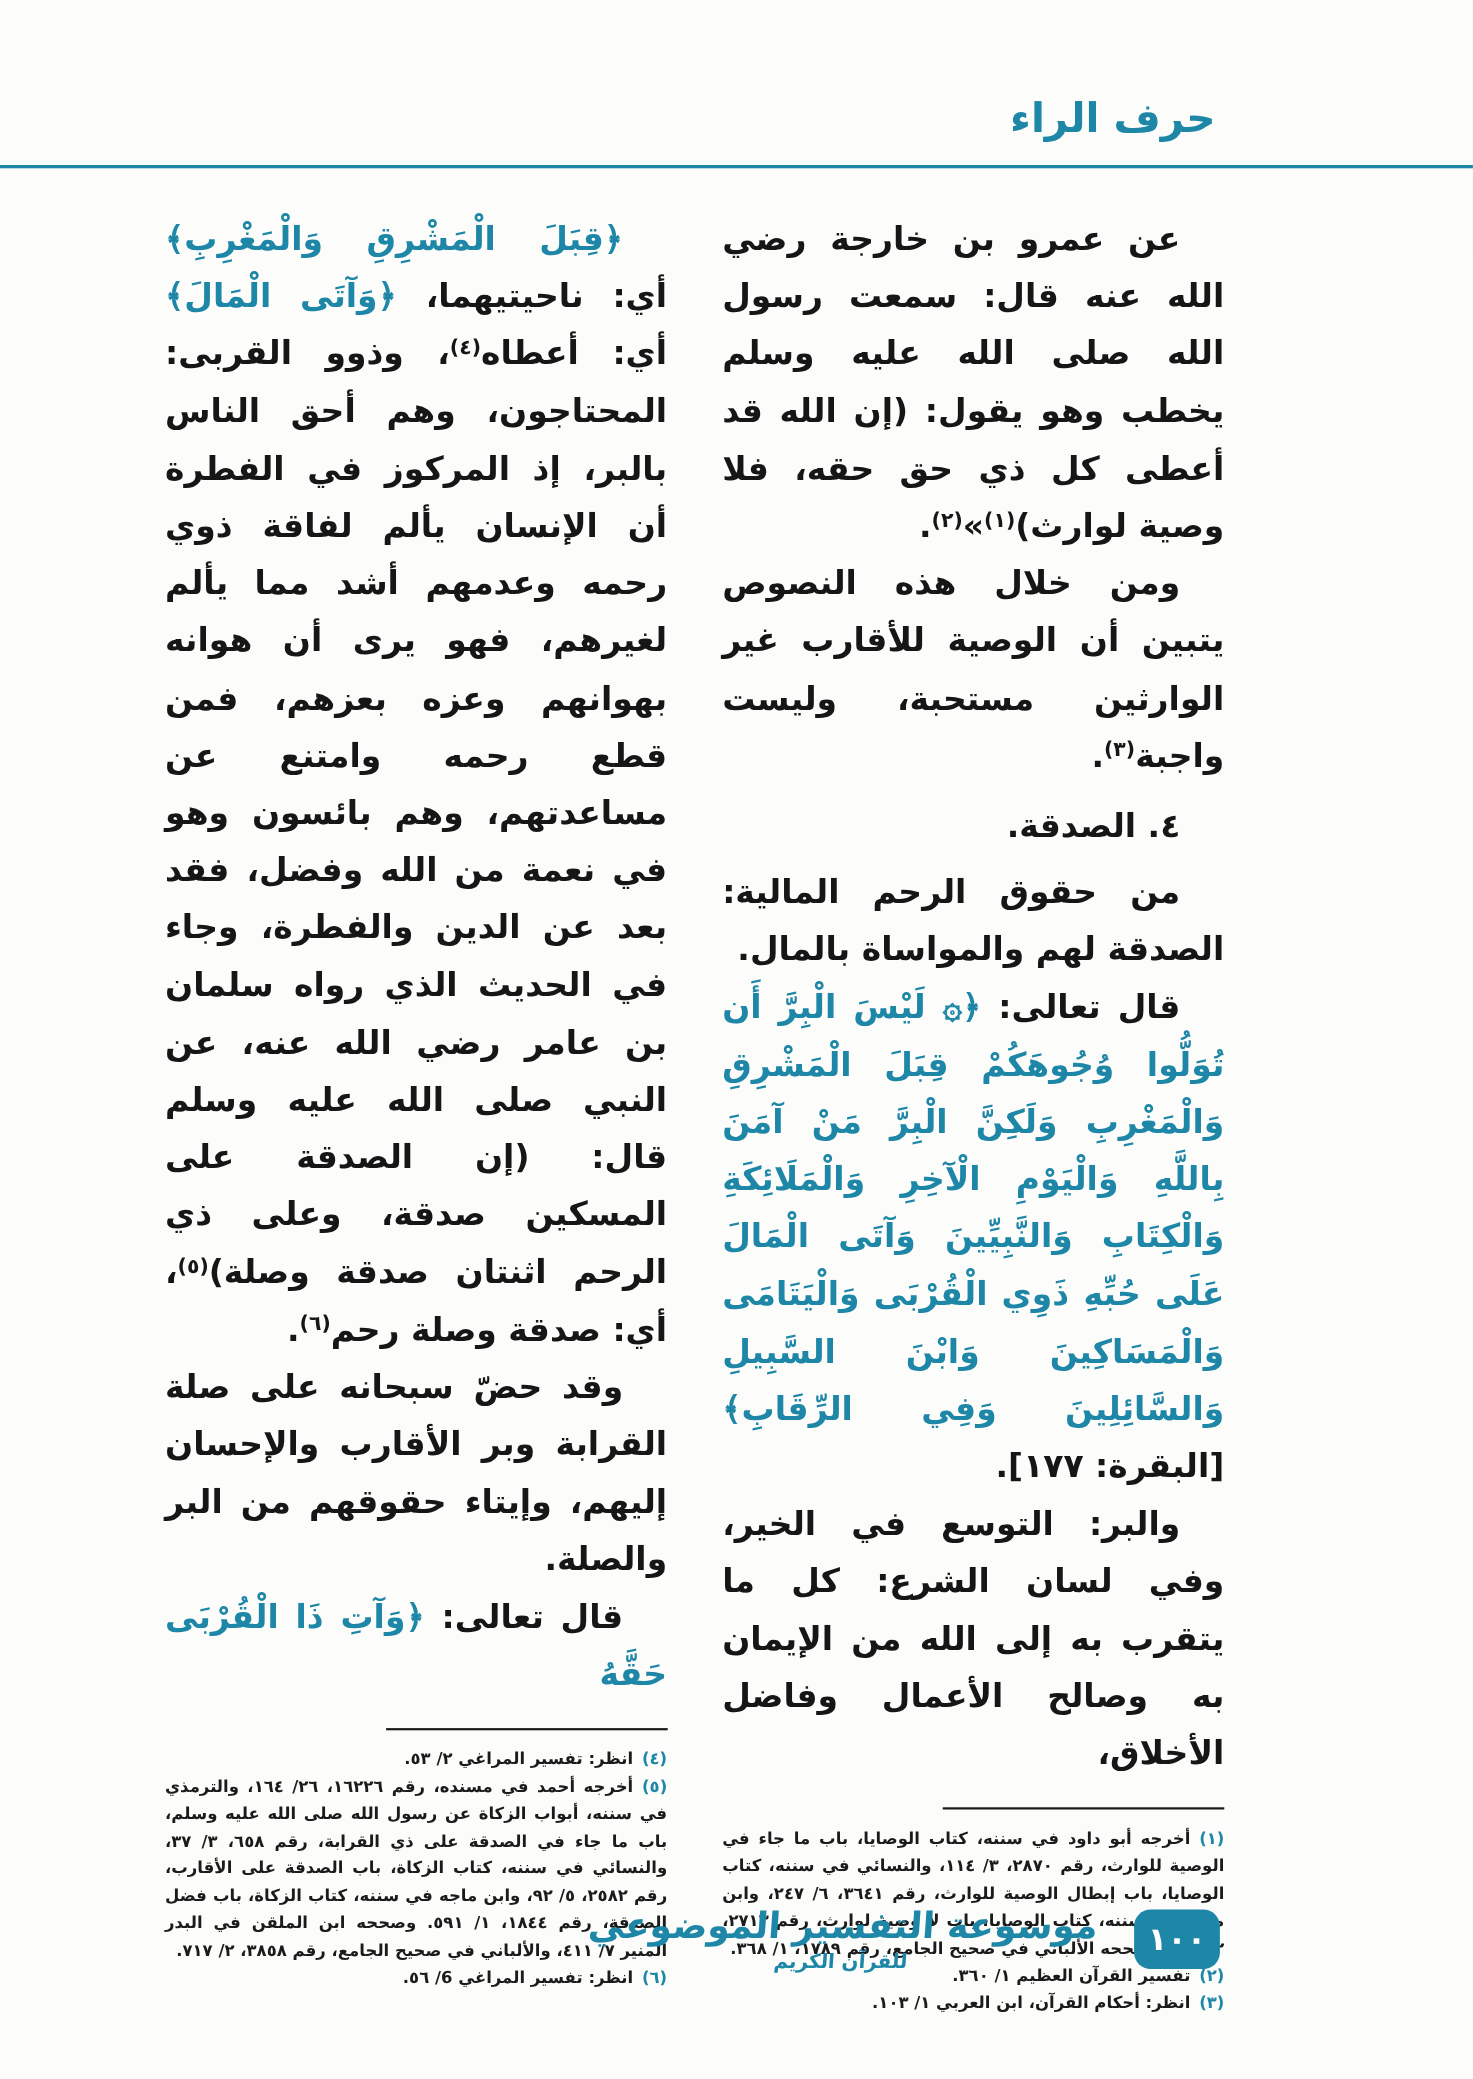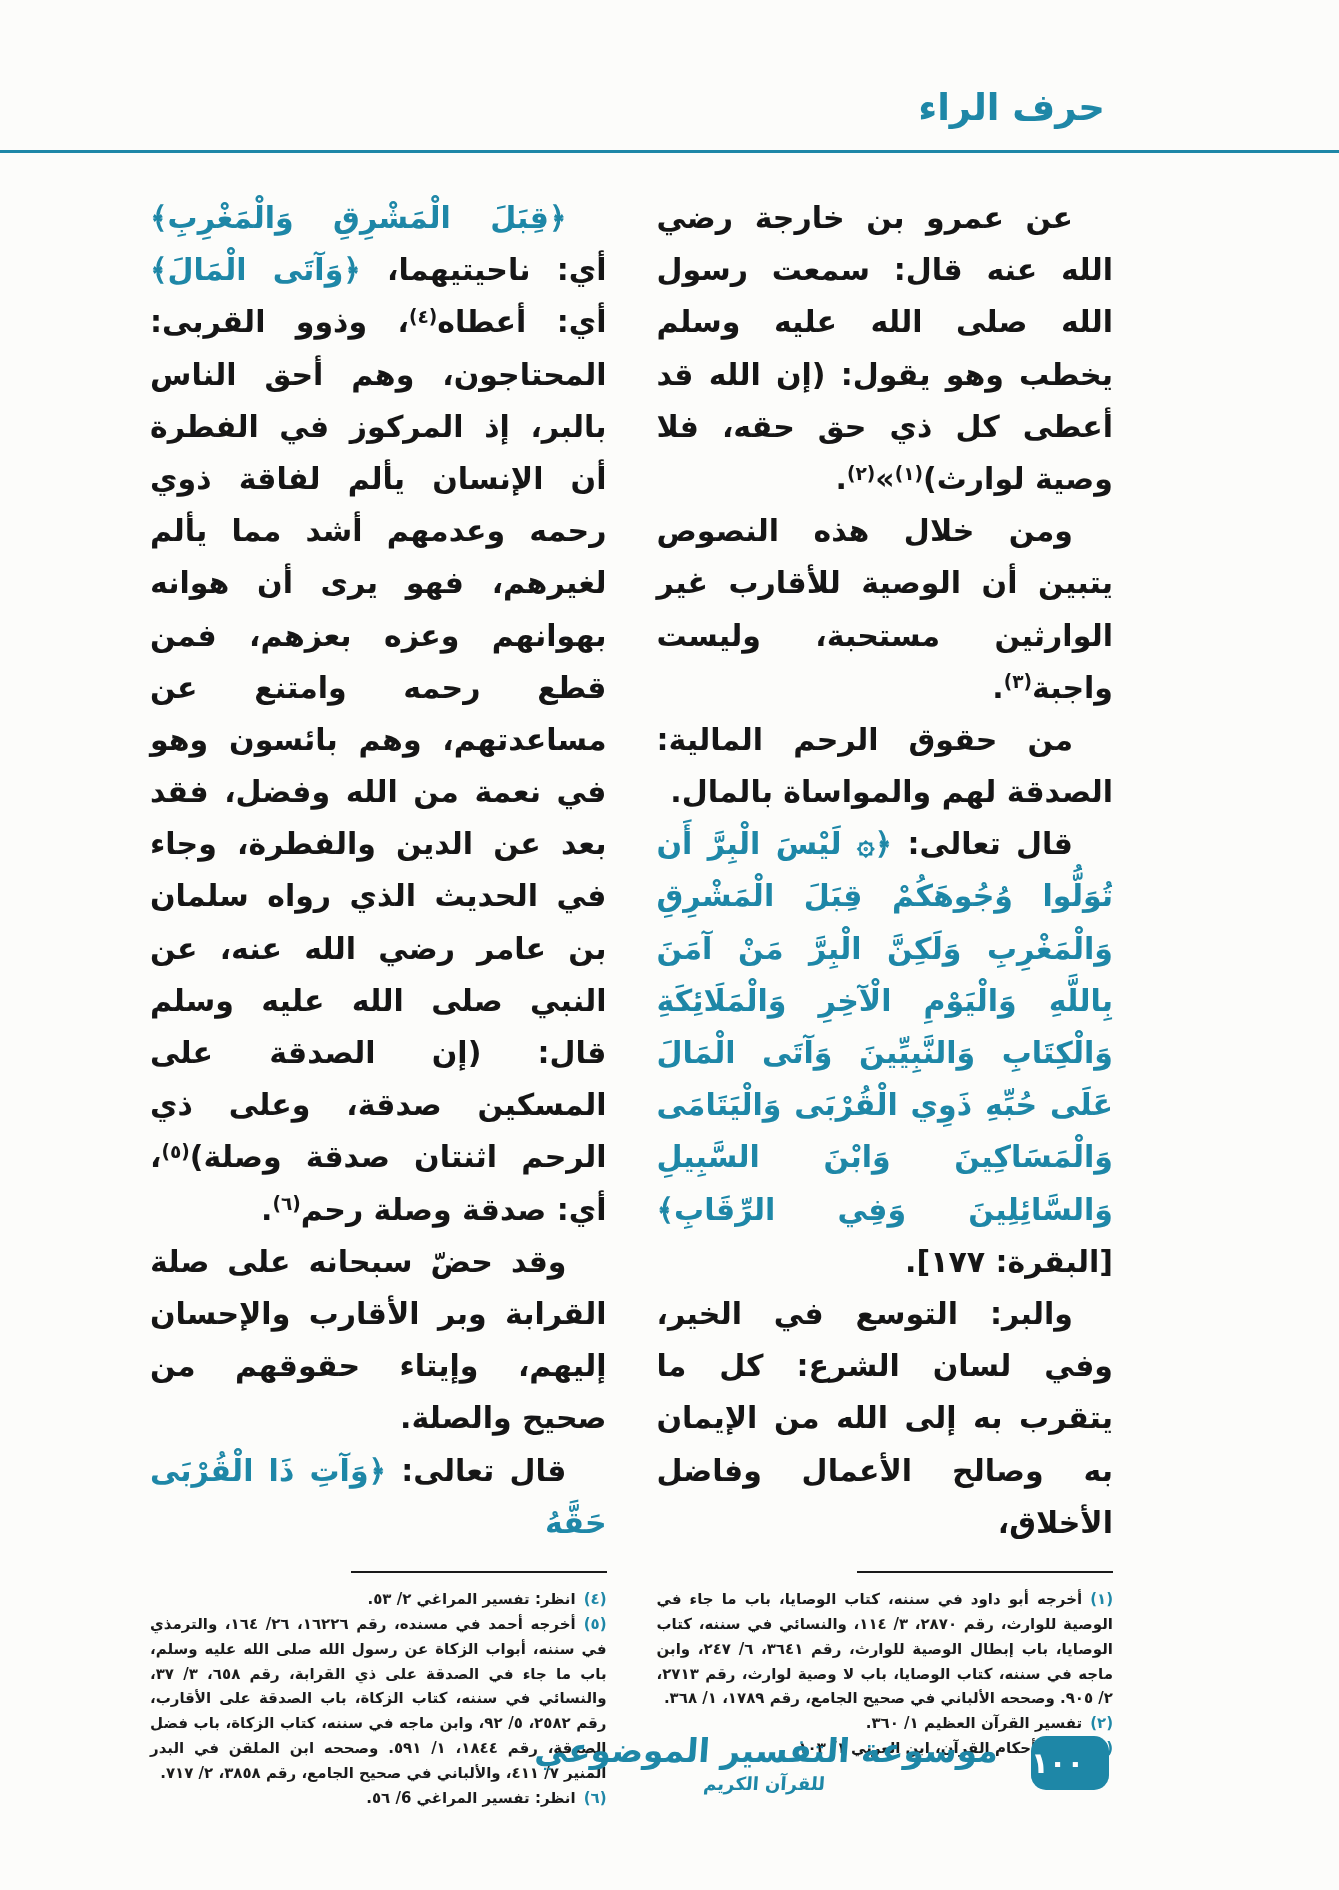--- a/index.html
+++ b/index.html
@@ -50,21 +50,21 @@
   }
   .fn-num { color:var(--accent,#1e87a7); margin-left:8px; }
   .page-footer {
     position:absolute; bottom:96px; right:230px;
     display:flex; flex-direction:row; align-items:center; gap:34px;
   }
   .page-number-badge {
     width:78px; height:54px;
     background:var(--accent,#1e87a7);
     border-radius:15px;
-    display:flex; align-items:center; justify-content:flex-end;
+    display:flex; align-items:center; justify-content:center;
     color:#ffffff; font-size:29px; font-weight:bold;
   }
   .publisher-logo {
     text-align:center; color:var(--accent,#1e87a7);
     transform:skewX(-4deg);
   }
   .logo-line1 { font-size:33px; font-weight:bold; letter-spacing:1px; }
   .logo-line2 { font-size:18px; font-weight:bold; margin-top:3px; letter-spacing:2px; }
 </style>
 </head>
@@ -75,33 +75,34 @@
   <header class="page-header">
     <h1 class="chapter-title">حرف الراء</h1>
   </header>
 
   <div class="header-rule"></div>
 
   <main class="content">
     <section class="column" id="col-right">
         <p class="para"><span class="run-n">عن عمرو بن خارجة رضي الله عنه قال: سمعت رسول الله صلى الله عليه وسلم يخطب وهو يقول: (إن الله قد أعطى كل ذي حق حقه، فلا وصية لوارث)</span><span class="run-m">(١)</span><span class="run-n">»</span><span class="run-m">(٢)</span><span class="run-n">.</span></p>
         <p class="para"><span class="run-n">ومن خلال هذه النصوص يتبين أن الوصية للأقارب غير الوارثين مستحبة، وليست واجبة</span><span class="run-m">(٣)</span><span class="run-n">.</span></p>
+        <p class="para heading"><span class="run-n">٤. الصدقة.</span></p>
         <p class="para"><span class="run-n">من حقوق الرحم المالية: الصدقة لهم والمواساة بالمال.</span></p>
         <p class="para"><span class="run-n">قال تعالى: </span><span class="run-q">﴿۞ لَيْسَ الْبِرَّ أَن تُوَلُّوا وُجُوهَكُمْ قِبَلَ الْمَشْرِقِ وَالْمَغْرِبِ وَلَكِنَّ الْبِرَّ مَنْ آمَنَ بِاللَّهِ وَالْيَوْمِ الْآخِرِ وَالْمَلَائِكَةِ وَالْكِتَابِ وَالنَّبِيِّينَ وَآتَى الْمَالَ عَلَى حُبِّهِ ذَوِي الْقُرْبَى وَالْيَتَامَى وَالْمَسَاكِينَ وَابْنَ السَّبِيلِ وَالسَّائِلِينَ وَفِي الرِّقَابِ﴾</span><span class="run-n"> [البقرة: ١٧٧].</span></p>
         <p class="para"><span class="run-n">والبر: التوسع في الخير، وفي لسان الشرع: كل ما يتقرب به إلى الله من الإيمان به وصالح الأعمال وفاضل الأخلاق،</span></p>
         <div class="footnotes">
           <div class="fn-sep"></div>
           <div class="footnote"><span class="fn-num">(١)</span><span class="fn-text">أخرجه أبو داود في سننه، كتاب الوصايا، باب ما جاء في الوصية للوارث، رقم ٢٨٧٠، ٣/ ١١٤، والنسائي في سننه، كتاب الوصايا، باب إبطال الوصية للوارث، رقم ٣٦٤١، ٦/ ٢٤٧، وابن ماجه في سننه، كتاب الوصايا، باب لا وصية لوارث، رقم ٢٧١٣، ٢/ ٩٠٥. وصححه الألباني في صحيح الجامع، رقم ١٧٨٩، ١/ ٣٦٨.</span></div>
           <div class="footnote"><span class="fn-num">(٢)</span><span class="fn-text">تفسير القرآن العظيم ١/ ٣٦٠.</span></div>
           <div class="footnote"><span class="fn-num">(٣)</span><span class="fn-text">انظر: أحكام القرآن، ابن العربي ١/ ١٠٣.</span></div>
         </div>
       </section>
     <section class="column" id="col-left">
         <p class="para"><span class="run-q">﴿قِبَلَ الْمَشْرِقِ وَالْمَغْرِبِ﴾</span><span class="run-n"> أي: ناحيتيهما، </span><span class="run-q">﴿وَآتَى الْمَالَ﴾</span><span class="run-n"> أي: أعطاه</span><span class="run-m">(٤)</span><span class="run-n">، وذوو القربى: المحتاجون، وهم أحق الناس بالبر، إذ المركوز في الفطرة أن الإنسان يألم لفاقة ذوي رحمه وعدمهم أشد مما يألم لغيرهم، فهو يرى أن هوانه بهوانهم وعزه بعزهم، فمن قطع رحمه وامتنع عن مساعدتهم، وهم بائسون وهو في نعمة من الله وفضل، فقد بعد عن الدين والفطرة، وجاء في الحديث الذي رواه سلمان بن عامر رضي الله عنه، عن النبي صلى الله عليه وسلم قال: (إن الصدقة على المسكين صدقة، وعلى ذي الرحم اثنتان صدقة وصلة)</span><span class="run-m">(٥)</span><span class="run-n">، أي: صدقة وصلة رحم</span><span class="run-m">(٦)</span><span class="run-n">.</span></p>
-        <p class="para"><span class="run-n">وقد حضّ سبحانه على صلة القرابة وبر الأقارب والإحسان إليهم، وإيتاء حقوقهم من صحيح والصلة.</span></p>
+        <p class="para"><span class="run-n">وقد حضّ سبحانه على صلة القرابة وبر الأقارب والإحسان إليهم، وإيتاء حقوقهم من البر والصلة.</span></p>
         <p class="para"><span class="run-n">قال تعالى: </span><span class="run-q">﴿وَآتِ ذَا الْقُرْبَى حَقَّهُ</span></p>
         <div class="footnotes">
           <div class="fn-sep"></div>
           <div class="footnote"><span class="fn-num">(٤)</span><span class="fn-text">انظر: تفسير المراغي ٢/ ٥٣.</span></div>
           <div class="footnote"><span class="fn-num">(٥)</span><span class="fn-text">أخرجه أحمد في مسنده، رقم ١٦٢٢٦، ٢٦/ ١٦٤، والترمذي في سننه، أبواب الزكاة عن رسول الله صلى الله عليه وسلم، باب ما جاء في الصدقة على ذي القرابة، رقم ٦٥٨، ٣/ ٣٧، والنسائي في سننه، كتاب الزكاة، باب الصدقة على الأقارب، رقم ٢٥٨٢، ٥/ ٩٢، وابن ماجه في سننه، كتاب الزكاة، باب فضل الصدقة، رقم ١٨٤٤، ١/ ٥٩١. وصححه ابن الملقن في البدر المنير ٧/ ٤١١، والألباني في صحيح الجامع، رقم ٣٨٥٨، ٢/ ٧١٧.</span></div>
           <div class="footnote"><span class="fn-num">(٦)</span><span class="fn-text">انظر: تفسير المراغي 6/ ٥٦.</span></div>
         </div>
       </section>
   </main>
 

